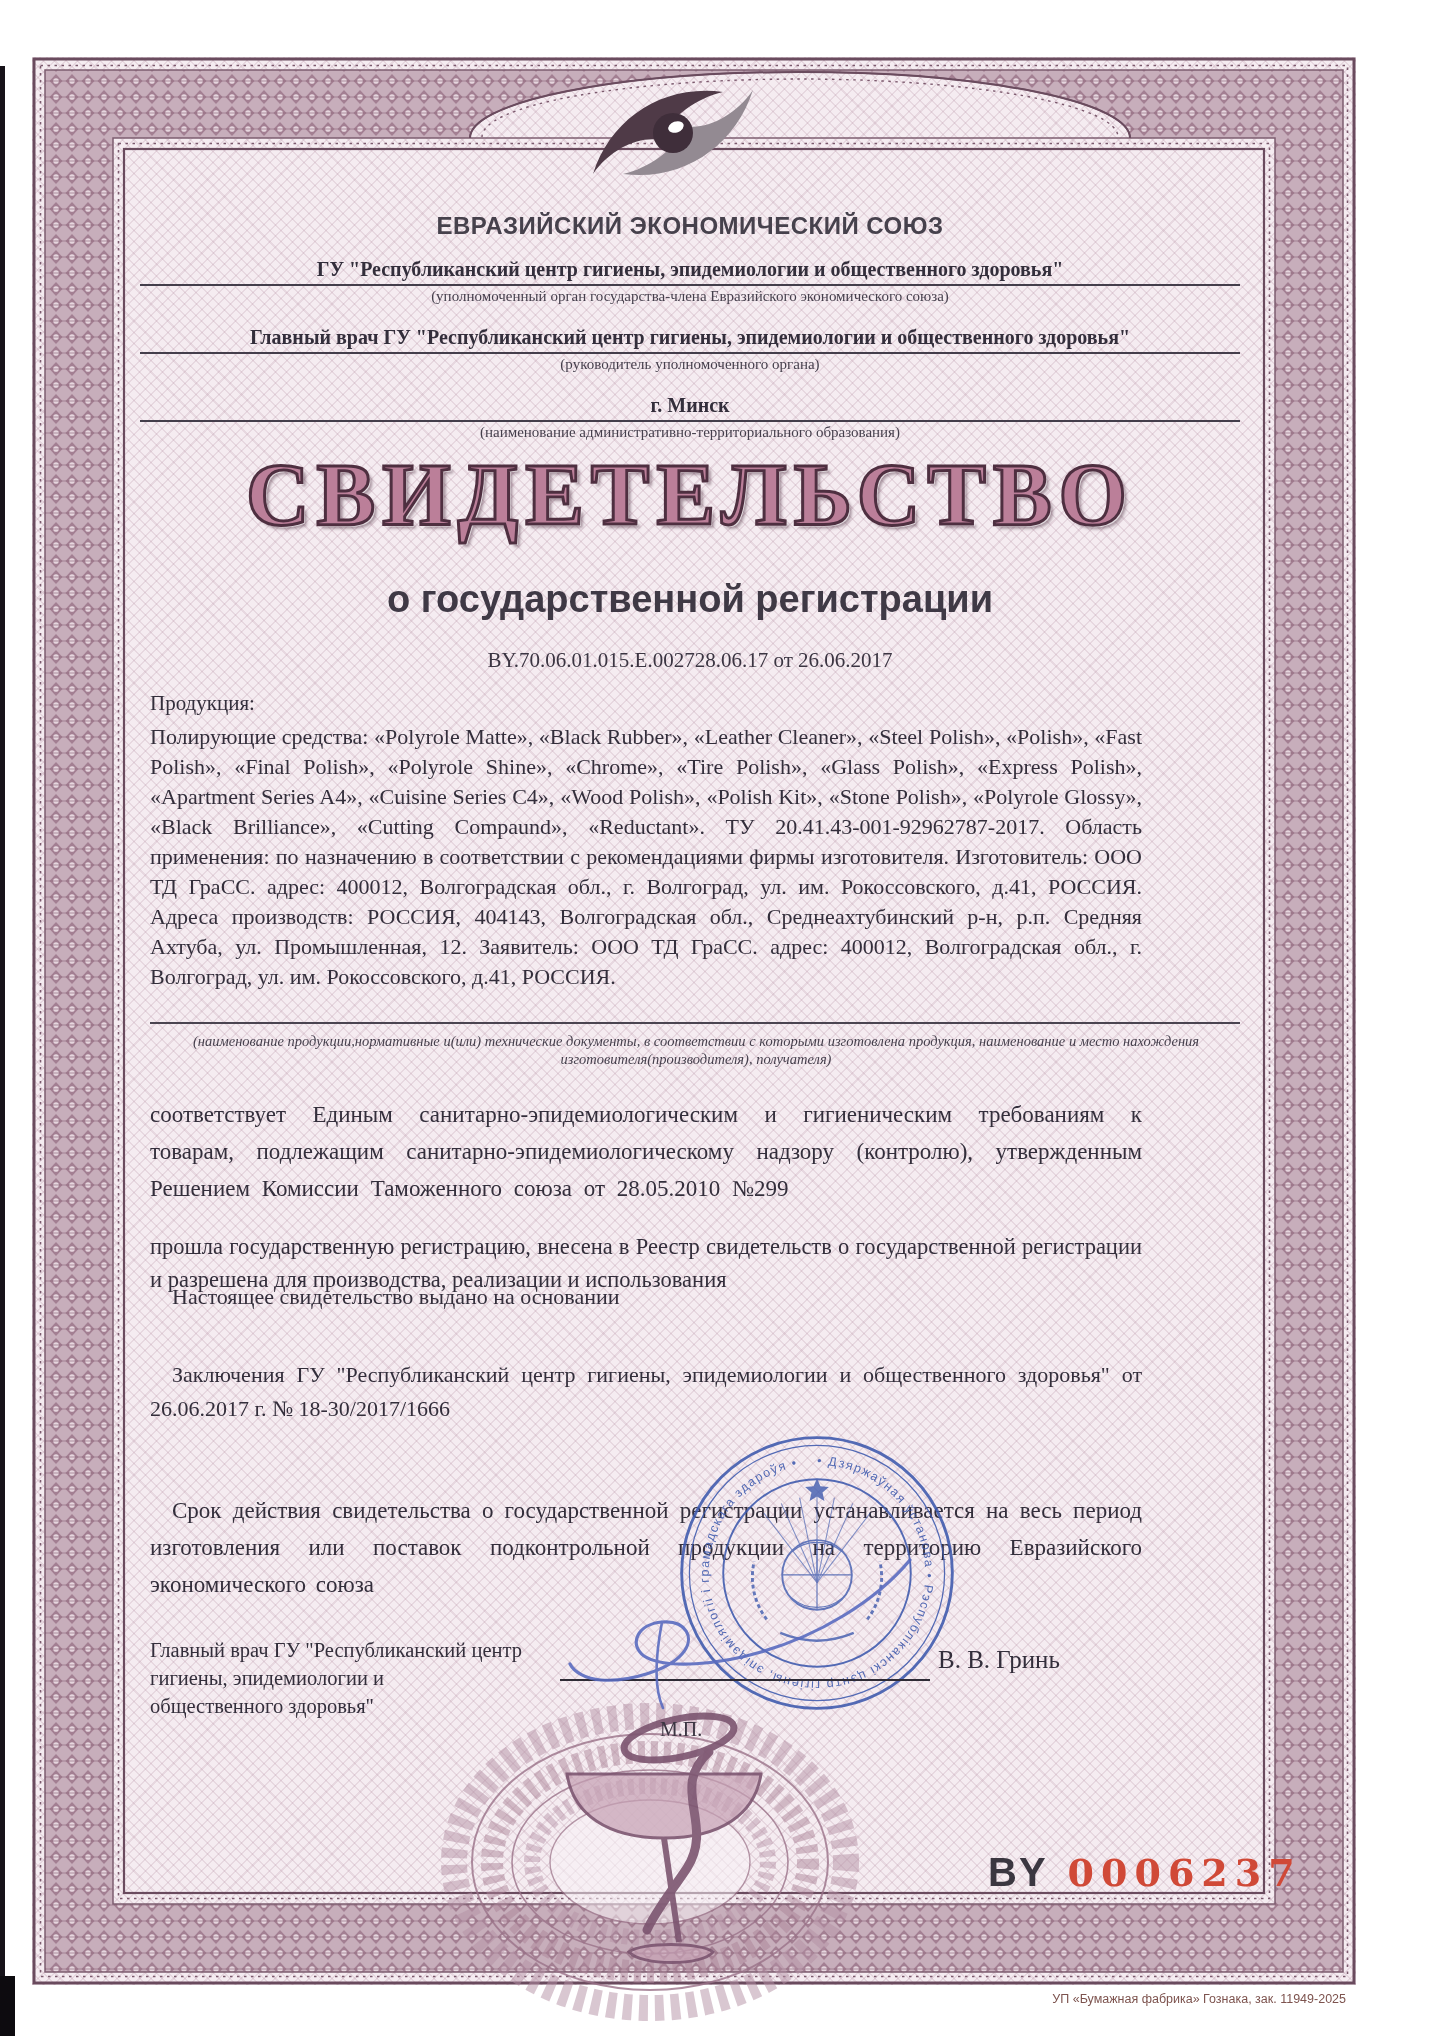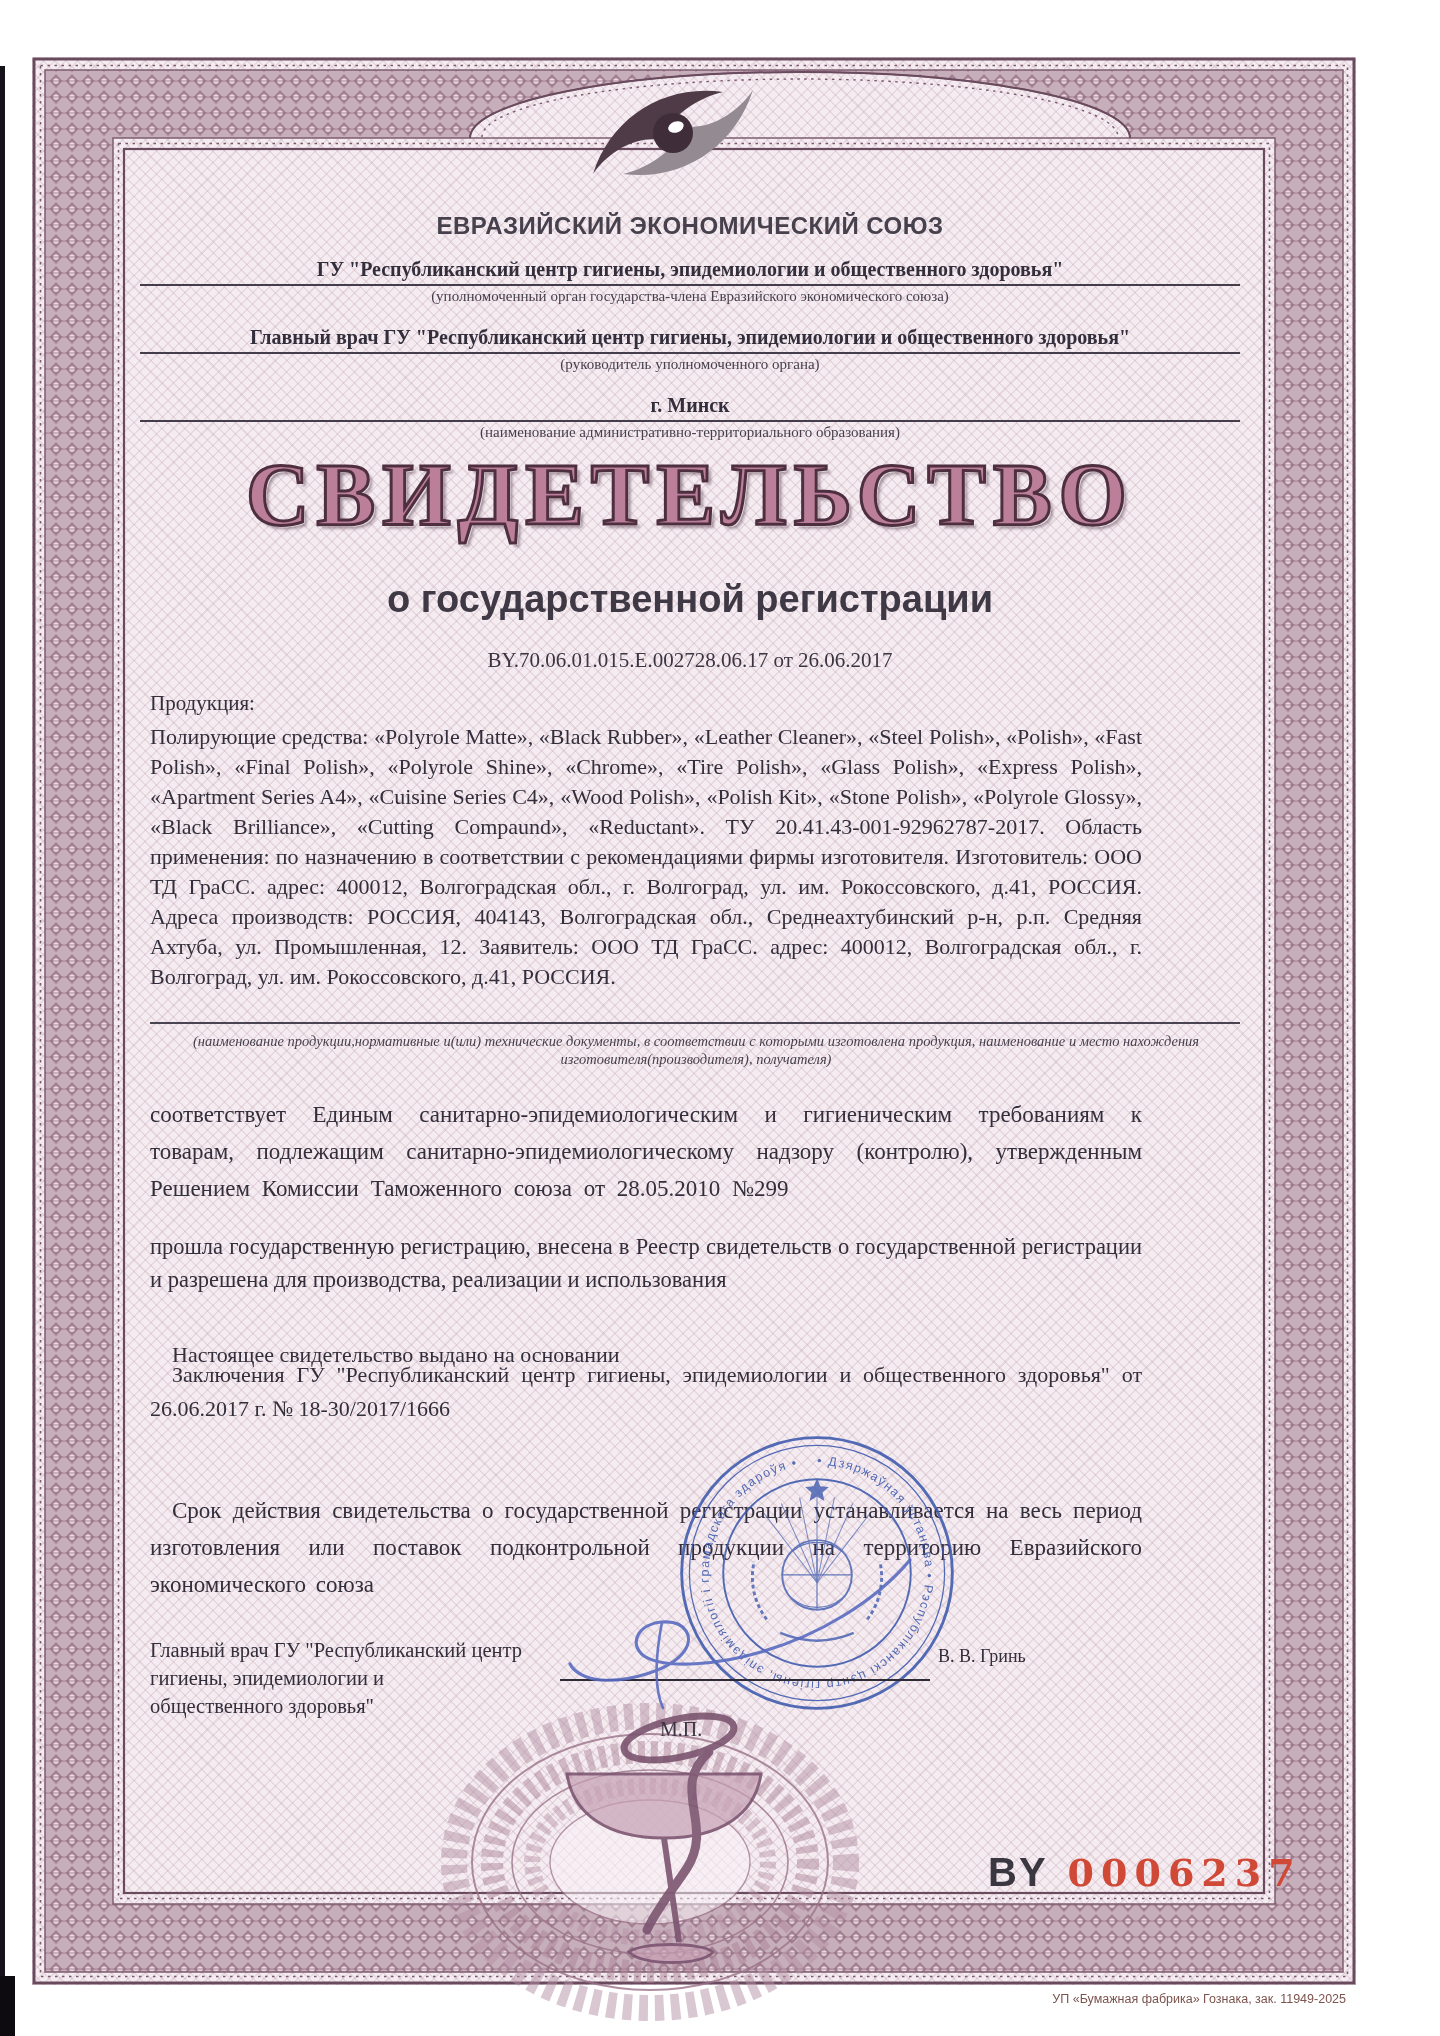--- a/index.html
+++ b/index.html
@@ -30,25 +30,25 @@
   }
   .cert-subtitle{top:578px;font-family:"Liberation Sans",sans-serif;font-weight:bold;font-size:38px;color:#3f3945;}
   .cert-number{top:648px;font-size:21px;color:#3b3542;}
   .body-text{left:150px;width:992px;font-size:22px;line-height:30px;text-align:justify;color:#332e3b;}
   .product-label{top:688px;text-align:left;font-size:21px;}
   .product-para{top:722px;}
   .full-rule{left:150px;top:1022px;width:1090px;border-top:2px solid #4a4450;height:0;}
   .product-caption{left:150px;top:1032px;width:1092px;text-align:center;font-style:italic;font-size:14.5px;line-height:18px;color:#453f4c;}
   .conformity{top:1096px;font-size:23px;line-height:37px;word-spacing:6px;}
   .registration{top:1230px;font-size:22.5px;line-height:33px;}
-  .basis-intro{top:1340px;text-indent:22px;text-align:left;}
+  .basis-intro{top:1282px;text-indent:22px;text-align:left;}
   .basis-text{top:1358px;line-height:34px;text-indent:22px;}
   .validity{top:1492px;font-size:23px;line-height:37px;word-spacing:4px;text-indent:22px;}
   .signer-title{left:150px;top:1636px;width:372px;font-size:20.5px;line-height:28px;text-align:left;color:#332e3b;}
-  .signer-name{left:938px;top:1646px;font-size:18px;color:#332e3b;}
+  .signer-name{left:938px;top:1646px;font-size:25px;color:#332e3b;}
   .seal-mark{left:660px;top:1718px;font-size:20px;color:#3b3542;z-index:7;}
   .stamp-svg{left:672px;top:1428px;width:290px;height:290px;z-index:5;opacity:.88;}
   .sig-svg{left:545px;top:1550px;width:410px;height:170px;z-index:6;}
   .rosette-svg{left:435px;top:1700px;width:430px;height:330px;z-index:4;}
   .logo-svg{left:585px;top:76px;width:175px;height:112px;}
   .serial{left:988px;top:1850px;display:flex;gap:20px;align-items:center;z-index:5;}
   .serial-prefix{font-family:"Liberation Sans",sans-serif;font-weight:bold;font-size:40px;color:#3b3741;letter-spacing:2px;}
   .serial-number{font-family:"DejaVu Serif",serif;font-weight:bold;font-size:38px;color:#d04937;letter-spacing:7px;}
   .print-footer{left:990px;top:1992px;width:356px;text-align:right;font-family:"Liberation Sans",sans-serif;font-size:12.5px;color:#7d534e;z-index:5;}
 </style>

